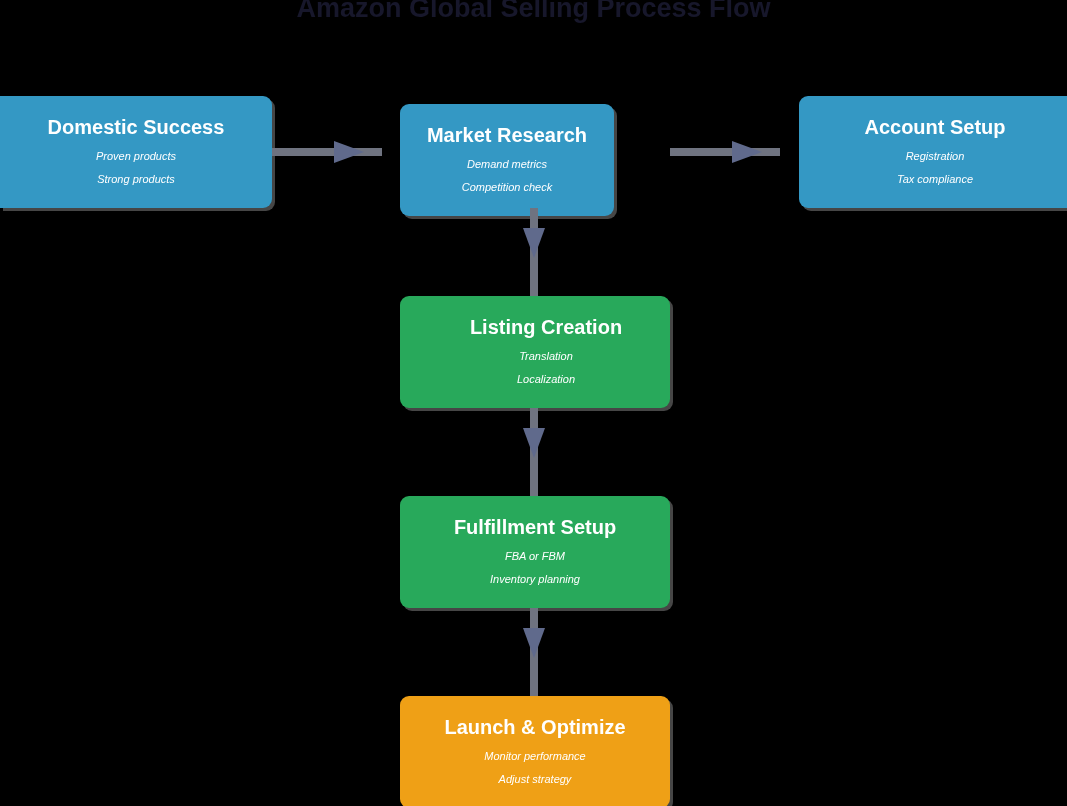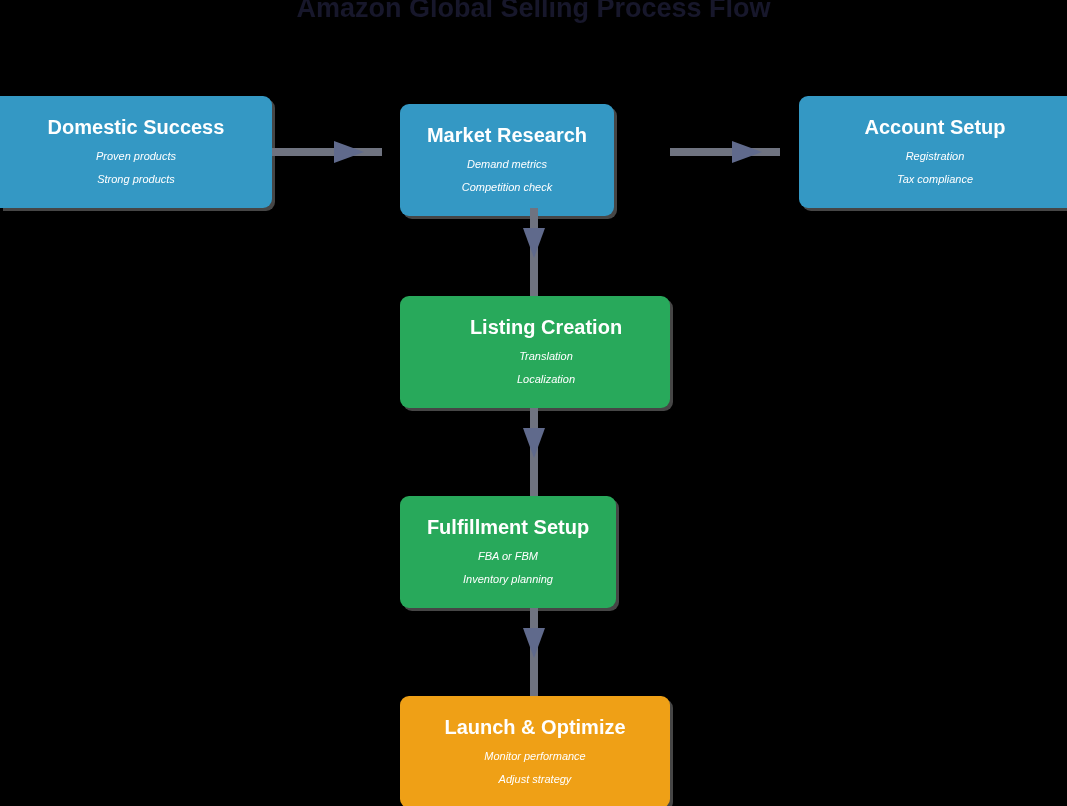--- a/index.html
+++ b/index.html
@@ -156,21 +156,21 @@
     <div class="node-title">Listing Creation</div>
     <div class="node-line">Translation</div>
     <div class="node-line">Localization</div>
   </div>
 
   <div class="arrow-v" style="left:523px; top:408px; height:88px;">
     <div class="shaft"></div>
     <div class="head" style="top:20px;"></div>
   </div>
 
-  <div class="node green" style="left:400px; top:496px; width:216px; height:112px;">
+  <div class="node green" style="left:400px; top:496px; width:270px; height:112px;">
     <div class="node-title">Fulfillment Setup</div>
     <div class="node-line">FBA or FBM</div>
     <div class="node-line">Inventory planning</div>
   </div>
 
   <div class="arrow-v" style="left:523px; top:608px; height:88px;">
     <div class="shaft"></div>
     <div class="head" style="top:20px;"></div>
   </div>
 

